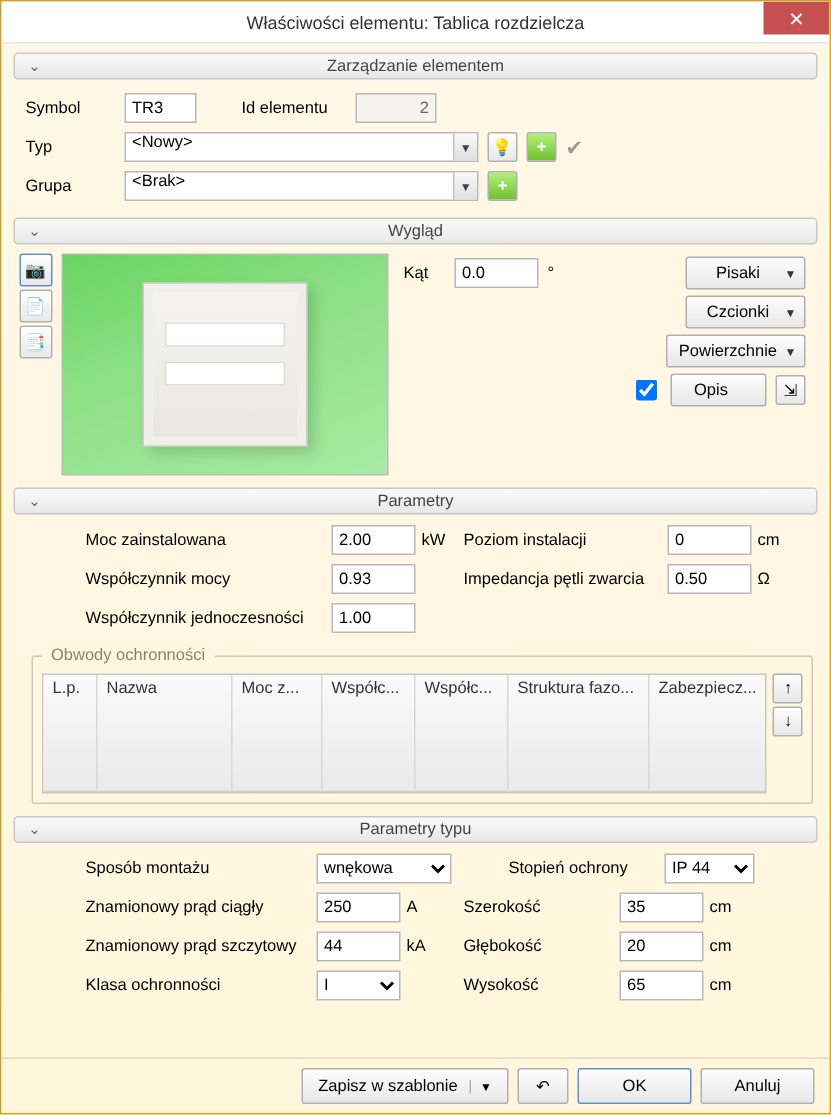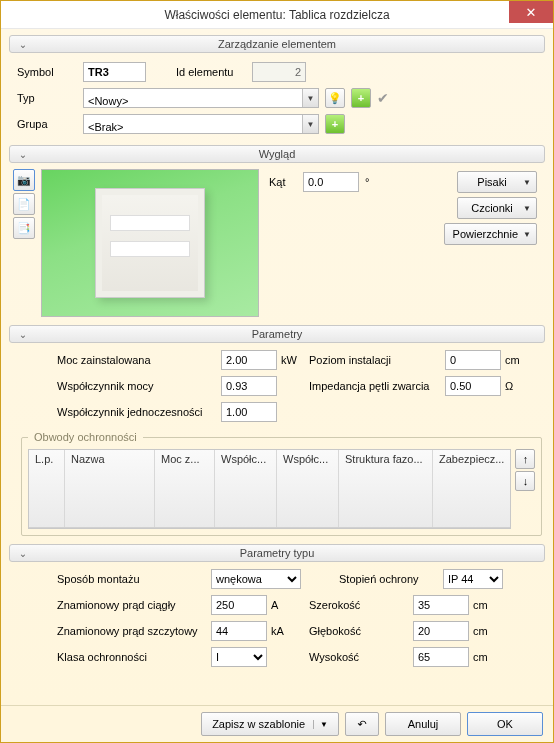--- a/index.html
+++ b/index.html
@@ -90,21 +90,21 @@
   .inp {
     height: 20px;
     border: 1px solid #b8b8b8;
     background: #fff;
     padding: 0 4px;
     font-size: 11px;
   }
   .inp.readonly { background: #f5f5ee; color: #666; text-align: right; }
   .inp.combo {
     display: flex;
-    align-items: flex-end;
+    align-items: flex-start;
     padding: 0 4px;
     justify-content: space-between;
   }
   .combo-arrow {
     width: 16px;
     height: 18px;
     background: linear-gradient(#f8f8f8,#e0e0e0);
     border-left: 1px solid #c0c0c0;
     display: flex;
     align-items: center;
@@ -237,21 +237,21 @@
 
 <div class="content">
 
   <div class="section-header">
     <span class="toggle">⌄</span>
     <span class="label">Zarządzanie elementem</span>
   </div>
   <div class="form-grid">
     <div class="row">
       <span class="lbl" style="width:60px">Symbol</span>
-      <input class="inp" style="width: 63px; font-weight: bold;" value="TR3">
+      <input class="inp" style="width: 48px;" value="TR3">
       <span class="lbl" style="width:70px;margin-left:24px">Id elementu</span>
       <input class="inp readonly" style="width: 54px;" readonly="" value="2">
     </div>
     <div class="row">
       <span class="lbl" style="width:60px">Typ</span>
       <div class="inp combo" style="width:236px">
         <span>&lt;Nowy&gt;</span>
         <span class="combo-arrow">▼</span>
       </div>
       <div class="icon-btn">💡</div>
@@ -296,20 +296,27 @@
         <div class="btn-wide">
           <span>Czcionki</span>
             <span class="dd">▼</span>
         </div>
       </div>
       <div class="row" style="justify-content:flex-end">
         <div class="btn-wide">
           <span>Powierzchnie</span>
             <span class="dd">▼</span>
         </div>
+      </div>
+      <div class="row" style="justify-content:flex-end">
+        <input type="checkbox" class="chk" checked="" style="">
+        <div class="btn-wide" style="min-width:64px">
+          <span>Opis</span>
+        </div>
+        <div class="icon-btn">⇲</div>
       </div>
     </div>
   </div>
 
   <div class="section-header">
     <span class="toggle">⌄</span>
     <span class="label">Parametry</span>
   </div>
   <div class="params-body">
     <div class="row">
@@ -404,19 +411,19 @@
   </div>
 
 </div>
 
 <div class="footer">
   <div class="btn split">
     <span>Zapisz w szablonie</span>
     <span class="dd">▼</span>
   </div>
   <div class="btn icon-only">↶</div>
+  <div class="btn" style="border-color:#5a8fd6">
+    <span>OK</span>
+  </div>
   <div class="btn">
     <span>Anuluj</span>
   </div>
-  <div class="btn" style="border-color:#5a8fd6">
-    <span>OK</span>
-  </div>
 </div>
 
 </body></html>

